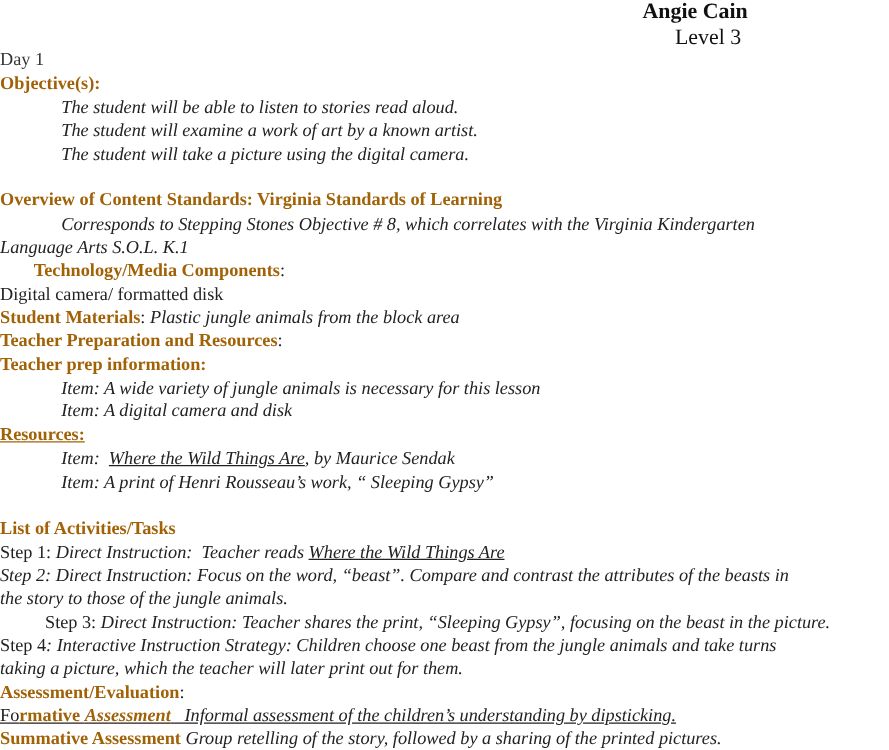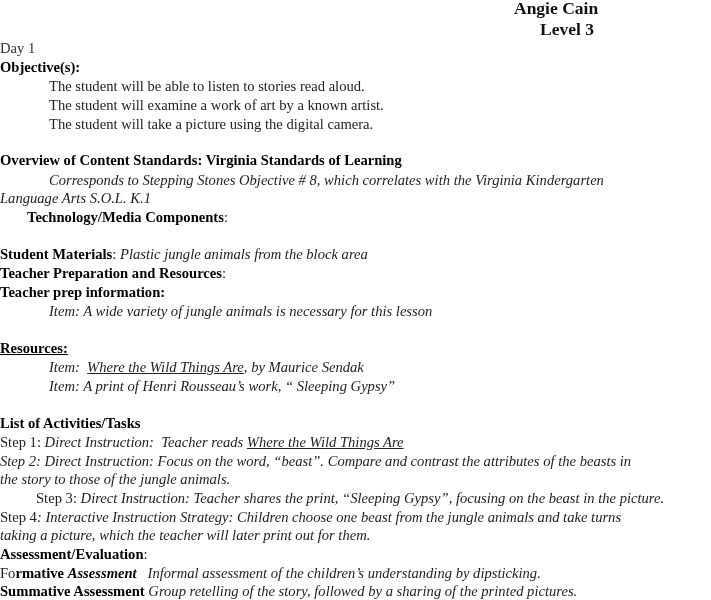--- a/index.html
+++ b/index.html
@@ -28,32 +28,32 @@
       top: -2px;
       font-weight: bold;
       font-size: 17.5px;
       line-height: 20px;
       color: #111111;
     }
     .level {
       position: absolute;
       left: 540px;
       top: 19px;
-      font-weight: bold;
+      font-weight: normal;
       font-size: 17.5px;
       line-height: 20px;
       color: #111111;
     }
     .line {
       position: absolute;
       left: 0;
       white-space: nowrap;
     }
-    .indent { left: 49px; }
-    .b { font-weight: bold; color: #000000; }
+    .indent { left: 49px; font-style: italic; }
+    .b { font-weight: bold; color: #a16207; }
     .i { font-style: italic; }
     .u { text-decoration: underline; }
     .muted { color: #333333; }
   </style>
 </head>
 <body>
 
 <div class="page">
 
   <div class="author">Angie Cain</div>
@@ -66,31 +66,33 @@
   <div class="line indent" style="top:96px;">The student will examine a work of art by a known artist.</div>
   <div class="line indent" style="top:115px;">The student will take a picture using the digital camera.</div>
 
   <div class="line b" style="top:151px;">Overview of Content Standards: Virginia Standards of Learning</div>
   <div class="line indent i" style="top:171px;">Corresponds to Stepping Stones Objective # 8, which correlates with the Virginia Kindergarten</div>
   <div class="line i" style="top:189px;">Language Arts S.O.L. K.1</div>
 
   <div class="line" style="top:208px;padding-left:27px;">
     <span class="b">Technology/Media Components</span><span>:</span>
   </div>
+  <div class="line" style="top:227px;">Digital camera/ formatted disk</div>
 
   <div class="line" style="top:245px;">
     <span class="b">Student Materials</span><span>: </span><span class="i">Plastic jungle animals from the block area</span>
   </div>
 
   <div class="line" style="top:264px;">
     <span class="b">Teacher Preparation and Resources</span><span>:</span>
   </div>
 
   <div class="line indent i" style="top:302px;">Item:  A wide variety of jungle animals is necessary for this lesson</div>
   <div class="line b" style="top:283px;">Teacher prep information:</div>
+  <div class="line indent i" style="top:320px;">Item:  A digital camera and disk</div>
 
   <div class="line b" style="top:339px;text-decoration:underline;">Resources:</div>
   <div class="line indent i" style="top:358px;">
     <span style="white-space:pre;">Item:  </span><span class="u">Where the Wild Things Are</span><span>, by Maurice Sendak</span>
   </div>
   <div class="line indent i" style="top:377px;">Item: A print of Henri Rousseau’s work, “ Sleeping Gypsy”</div>
 
   <div class="line b" style="top:414px;">List of Activities/Tasks</div>
 
   <div class="line" style="top:433px;">
@@ -106,21 +108,21 @@
 
   <div class="line" style="top:508px;">
     <span>Step 4</span><span class="i">: Interactive Instruction Strategy: Children choose one beast from the jungle animals and take turns</span>
   </div>
   <div class="line i" style="top:526px;">taking a picture, which the teacher will later print out for them.</div>
 
   <div class="line" style="top:545px;">
     <span class="b">Assessment/Evaluation</span><span>:</span>
   </div>
 
-  <div class="line" style="top:564px;">
+  <div class="line" style="top:564px;text-decoration:underline;">
     <span>Fo</span><span class="b">rmative </span><span class="b i">Assessment</span><span class="i" style="white-space:pre;">   Informal assessment of the children’s understanding by dipsticking.</span>
   </div>
 
   <div class="line" style="top:582px;">
     <span class="b">Summative Assessment</span><span class="i"> Group retelling of the story, followed by a sharing of the printed pictures.</span>
   </div>
 
 </div>
 
 </body></html>

